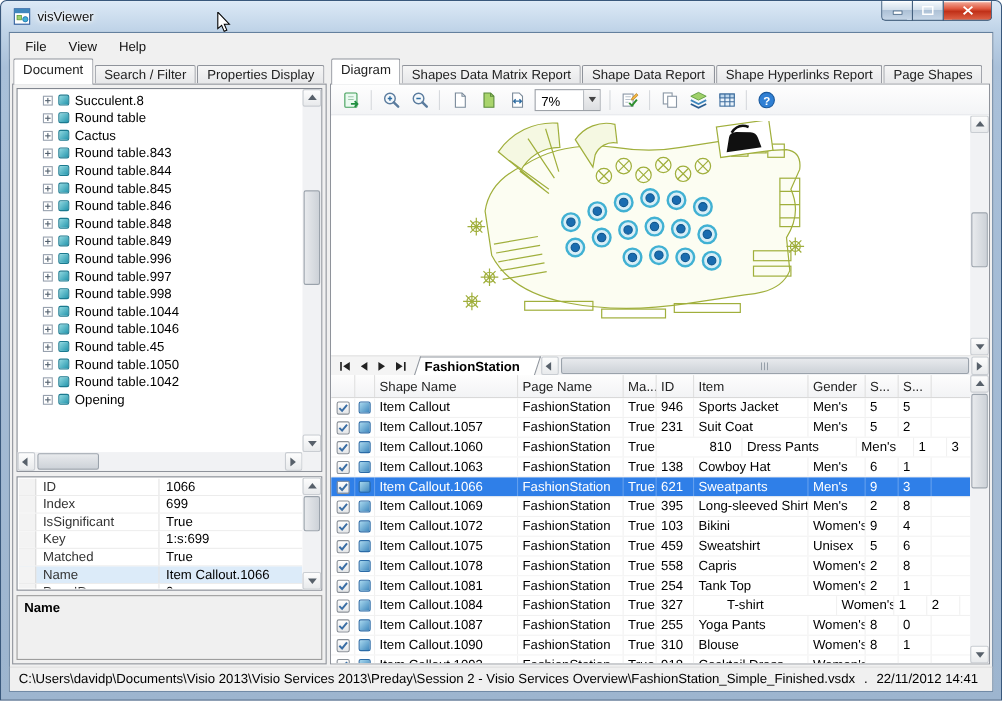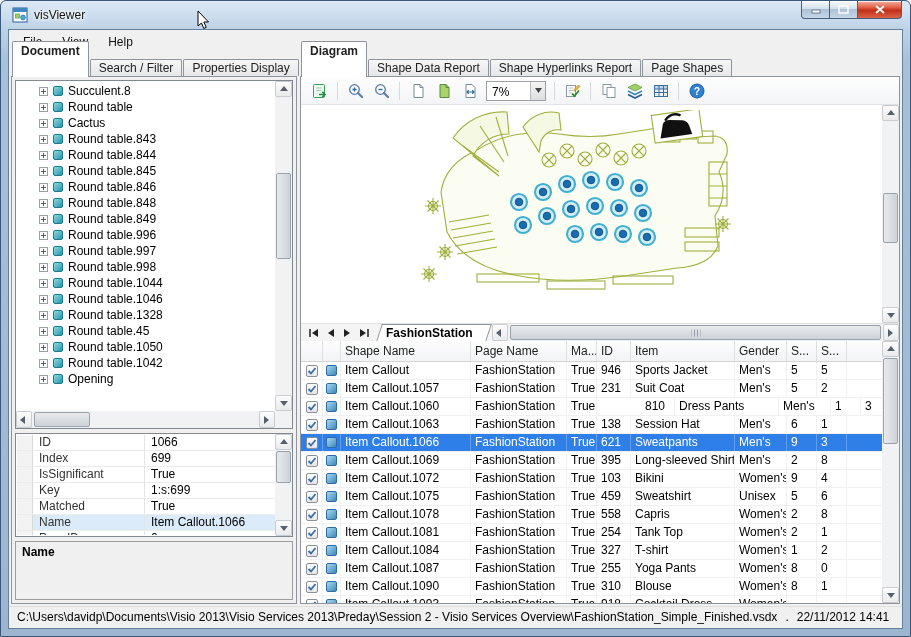--- a/index.html
+++ b/index.html
@@ -29,21 +29,21 @@
 
   .menubar{position:absolute;left:0;top:0;right:0;height:24px;display:flex;align-items:center;
     padding-left:4px;background:#f0f0f0;}
   .menu-item{padding:4px 10px;color:#111;}
 
   
   .tabs{position:absolute;left:0;top:0;right:0;height:20px;display:flex;align-items:flex-end;padding-left:1px;}
   .tab{height:17px;line-height:16px;padding:0 8px;margin-right:1px;white-space:nowrap;
     border:1px solid #8f939b;border-bottom:none;border-radius:2px 2px 0 0;
     background:linear-gradient(#f6f6f6,#e6e7e9);color:#222;}
-  .tab.active{height:36px;line-height:19px;background:#fff;position:relative;z-index:3;margin-bottom:-1px;font-weight:bold;}
+  .tab.active{height:24px;line-height:19px;background:#fff;position:relative;z-index:3;margin-bottom:-1px;}
   .page{position:absolute;left:0;right:0;top:20px;bottom:0;border:1px solid #8f939b;background:#f0f0f0;}
 
   .left-panel{position:absolute;left:2px;top:26px;width:286px;bottom:24px;}
   .right-panel{position:absolute;left:291px;right:2px;top:26px;bottom:24px;}
   .right-panel .page{background:#fff;}
 
   
   .treebox{position:absolute;left:3px;top:3px;right:3px;height:349px;background:#fff;border:1px solid #828790;}
   .tree-items{position:absolute;left:1px;top:2px;right:17px;bottom:17px;overflow:hidden;}
   .tree-row{height:16px;display:flex;align-items:center;padding-left:22px;white-space:nowrap;}
@@ -259,25 +259,20 @@
                 <span class="tree-label">Round table.1044</span>
               </div>
               <div class="tree-row">
                 <span class="expand"></span>
                 <span class="shape-ico"></span>
                 <span class="tree-label">Round table.1046</span>
               </div>
               <div class="tree-row">
                 <span class="expand"></span>
                 <span class="shape-ico"></span>
-                <span class="tree-label">Round table.1328</span>
-              </div>
-              <div class="tree-row">
-                <span class="expand"></span>
-                <span class="shape-ico"></span>
                 <span class="tree-label">Round table.45</span>
               </div>
               <div class="tree-row">
                 <span class="expand"></span>
                 <span class="shape-ico"></span>
                 <span class="tree-label">Round table.1050</span>
               </div>
               <div class="tree-row">
                 <span class="expand"></span>
                 <span class="shape-ico"></span>
@@ -371,20 +366,21 @@
         </div>
         <div class="namebox">
           <span>Name</span>
         </div>
       </div>
     </div>
 
     <div class="right-panel">
       <div class="tabs">
           <div class="tab active">Diagram</div>
+          <div class="tab">Shapes Data Matrix Report</div>
           <div class="tab">Shape Data Report</div>
           <div class="tab">Shape Hyperlinks Report</div>
           <div class="tab">Page Shapes</div>
         </div>
       <div class="page">
 
         <div class="toolbar">
           <button class="tbtn">
             <svg viewBox="0 0 18 18">
                 <rect x="2.5" y="2.5" width="11" height="13" rx="1" fill="#eafaf0" stroke="#3f9e57"></rect>
@@ -746,21 +742,21 @@
                     </svg>
                   </span>
                 </div>
                 <div class="g-cell c-ico" style="flex-basis: 18px; width: 18px;">
                   <span class="rowico"></span>
                 </div>
                 <div class="g-cell" style="flex-basis: 130px; width: 130px;">Item Callout.1063</div>
                 <div class="g-cell" style="flex-basis: 96px; width: 96px;">FashionStation</div>
                 <div class="g-cell" style="flex-basis: 30px; width: 30px;">True</div>
                 <div class="g-cell" style="flex-basis: 34px; width: 34px;">138</div>
-                <div class="g-cell" style="flex-basis: 104px; width: 104px;">Session Hat</div>
+                <div class="g-cell" style="flex-basis: 104px; width: 104px;">Cowboy Hat</div>
                 <div class="g-cell" style="flex-basis: 52px; width: 52px;">Men's</div>
                 <div class="g-cell" style="flex-basis: 30px; width: 30px;">6</div>
                 <div class="g-cell" style="flex-basis: 30px; width: 30px;">1</div>
                 <div class="g-cell fill"></div>
               </div>
               <div class="g-row selected">
                 <div class="g-cell c-check" style="flex-basis: 22px; width: 22px;">
                   <span class="cbx">
                     <svg viewBox="0 0 10 10">
                       <path d="M1.5,5 L4,7.5 L8.5,2" fill="none" stroke="#3a6ea5" stroke-width="1.8"></path>
@@ -893,21 +889,21 @@
                     </svg>
                   </span>
                 </div>
                 <div class="g-cell c-ico" style="flex-basis: 18px; width: 18px;">
                   <span class="rowico"></span>
                 </div>
                 <div class="g-cell" style="flex-basis: 130px; width: 130px;">Item Callout.1084</div>
                 <div class="g-cell" style="flex-basis: 96px; width: 96px;">FashionStation</div>
                 <div class="g-cell" style="flex-basis: 30px; width: 30px;">True</div>
                 <div class="g-cell" style="flex-basis: 34px; width: 34px;">327</div>
-                <div class="g-cell" style="flex-basis: 104px; width: 104px;">T-shirt</div>
+                <div class="g-cell" style="flex-basis: 104px; width: 104px; margin-left: 26px;">T-shirt</div>
                 <div class="g-cell" style="flex-basis: 52px; width: 52px;">Women's</div>
                 <div class="g-cell" style="flex-basis: 30px; width: 30px;">1</div>
                 <div class="g-cell" style="flex-basis: 30px; width: 30px;">2</div>
                 <div class="g-cell fill"></div>
               </div>
               <div class="g-row">
                 <div class="g-cell c-check" style="flex-basis: 22px; width: 22px;">
                   <span class="cbx">
                     <svg viewBox="0 0 10 10">
                       <path d="M1.5,5 L4,7.5 L8.5,2" fill="none" stroke="#3a6ea5" stroke-width="1.8"></path>

